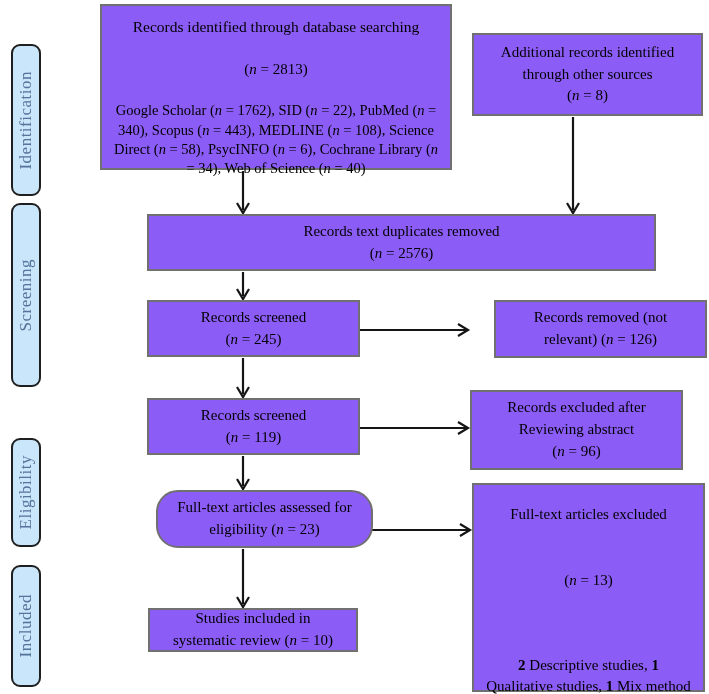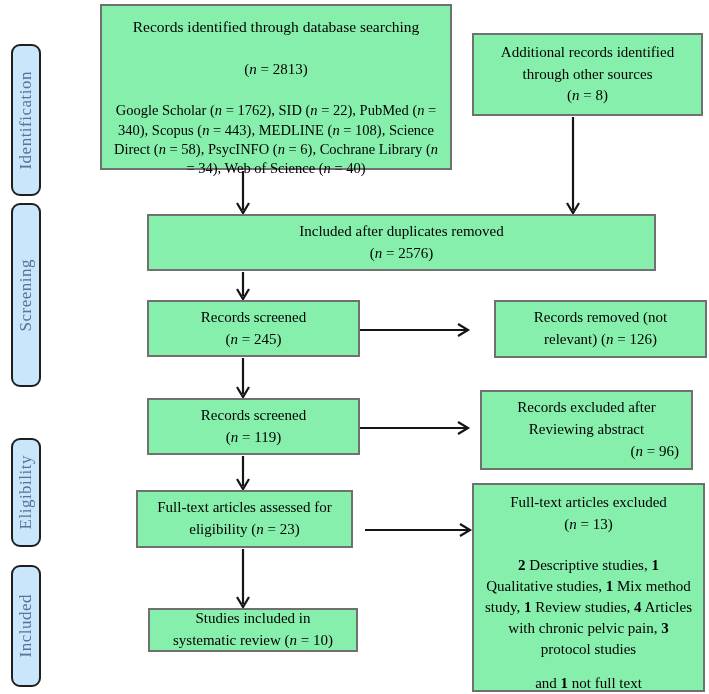--- a/index.html
+++ b/index.html
@@ -38,21 +38,21 @@
     writing-mode: vertical-rl;
     transform: rotate(180deg);
     color: #55739b;
     font-size: 17px;
     letter-spacing: 0.5px;
     white-space: nowrap;
     font-family: "Liberation Serif", serif;
   }
   .box {
     position: absolute;
-    background: #86efac;
+    background: #8b5cf6;
     border: 2px solid #707070;
     box-sizing: border-box;
     display: flex;
     flex-direction: column;
     align-items: center;
     justify-content: center;
     text-align: center;
     font-size: 15px;
     line-height: 1.5;
   }
@@ -63,21 +63,21 @@
   .box-a { justify-content: flex-start; padding: 8px 10px; }
   .box-a .title { font-size: 15.5px; margin-top: 2px; }
   .box-a .count { margin-top: 21px; font-size: 15px; }
   .box-a .detail {
     margin-top: 20px;
     font-size: 14.5px;
     line-height: 1.33;
     max-width: 334px;
   }
   
-  .box-i { justify-content: flex-start; padding: 7px 10px; }
+  .box-i { justify-content: flex-start; padding: 19px 10px; gap: 44px; }
   .box-i .breakdown {
     margin-top: 19px;
     line-height: 1.4;
     max-width: 212px;
   }
   .box-i .breakdown b, .box-i .footer b { font-weight: bold; }
   .box-i .footer { margin-top: 12px; }
   .pad-sm { padding: 20px 12px; }
 </style>
 </head>
@@ -142,44 +142,44 @@
     <div class="count">(<i>n</i> = 2813)</div>
     <div class="detail">Google Scholar (<i>n</i> = 1762), SID (<i>n</i> = 22), PubMed (<i>n</i> = 340), Scopus (<i>n</i> = 443), MEDLINE (<i>n</i> = 108), Science Direct (<i>n</i> = 58), PsycINFO (<i>n</i> = 6), Cochrane Library (<i>n</i> = 34), Web of Science (<i>n</i> = 40)</div>
   </div>
 
   <div class="box pad-sm" style="left:472px;top:33px;width:231px;height:83px;">
     <div class="title">Additional records identified through other sources</div>
     <div class="count">(<i>n</i> = 8)</div>
   </div>
 
   <div class="box" style="left:147px;top:214px;width:509px;height:57px;">
-    <div class="title">Included after duplicates removed</div>
+    <div class="title">Records text duplicates removed</div>
     <div class="count">(<i>n</i> = 2576)</div>
   </div>
 
   <div class="box" style="left:147px;top:300px;width:213px;height:57px;">
     <div class="title">Records screened</div>
     <div class="count">(<i>n</i> = 245)</div>
   </div>
 
   <div class="box pad-sm" style="left:494px;top:300px;width:213px;height:58px;">
     <div class="title">Records removed (not relevant) (<i>n</i> = 126)</div>
   </div>
 
   <div class="box" style="left:147px;top:398px;width:213px;height:57px;">
     <div class="title">Records screened</div>
     <div class="count">(<i>n</i> = 119)</div>
   </div>
 
-  <div class="box" style="left:480px;top:390px;width:213px;height:80px;padding:0 12px;align-items:flex-end;">
+  <div class="box" style="left:470px;top:390px;width:213px;height:80px;padding:0 12px;">
     <div class="title">Records excluded after Reviewing abstract</div>
     <div class="count">(<i>n</i> = 96)</div>
   </div>
 
-  <div class="box pad-sm" style="left:136px;top:490px;width:217px;height:58px;">
+  <div class="box pad-sm" style="left:156px;top:490px;width:217px;height:58px;border-radius:22px;">
     <div class="title">Full-text articles assessed for eligibility (<i>n</i> = 23)</div>
   </div>
 
   <div class="box box-i" style="left:472px;top:483px;width:233px;height:209px;">
     <div class="title">Full-text articles excluded</div>
     <div class="count">(<i>n</i> = 13)</div>
     <div class="breakdown"><b>2</b> Descriptive studies, <b>1</b> Qualitative studies, <b>1</b> Mix method study, <b>1</b> Review studies, <b>4</b> Articles with chronic pelvic pain, <b>3</b> protocol studies</div>
     <div class="footer">and <b>1</b> not full text</div>
   </div>
 

